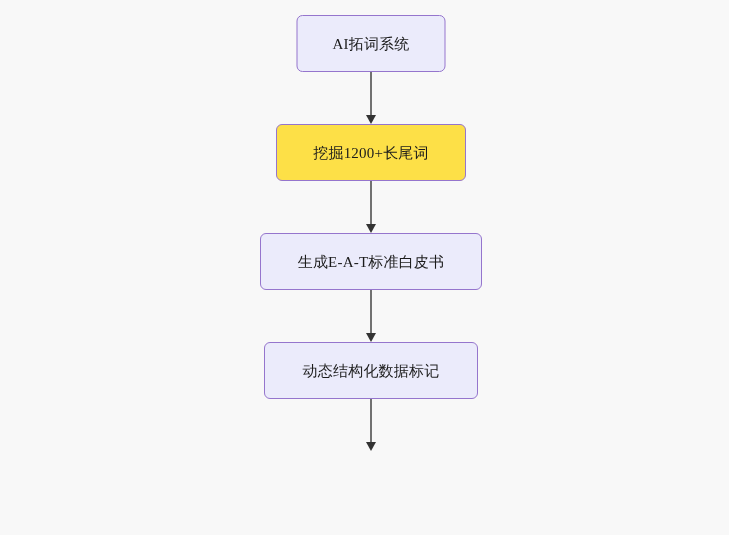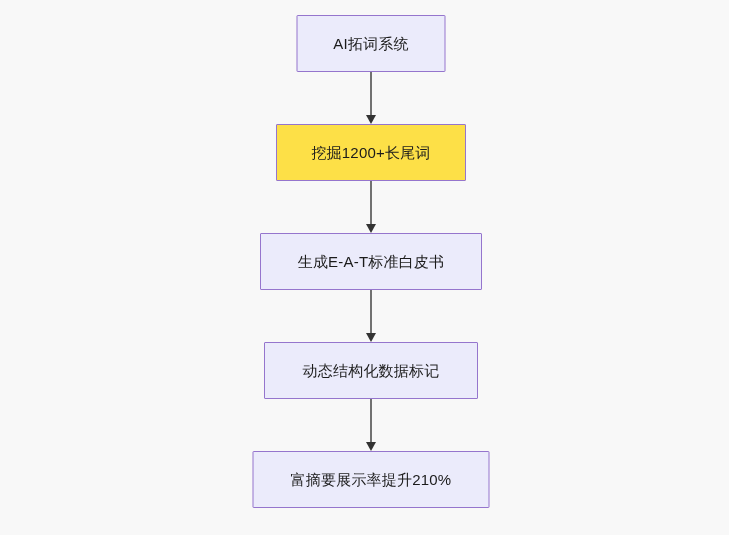--- a/index.html
+++ b/index.html
@@ -18,25 +18,26 @@
     position: relative;
     width: 729px;
     height: 535px;
   }
 
   .node {
     position: absolute;
     box-sizing: border-box;
     background: #ebebfb;
     border: 1.6px solid #9575cd;
-    border-radius: 1px;
+    border-radius: 6px;
     display: flex;
     align-items: center;
     justify-content: center;
     transform: translateX(-50%);
+    font-family: Liberation Serif, serif;
   }
 
   .node-label {
     font-size: 15px;
     line-height: 1.2;
     color: #1b1b1b;
     white-space: nowrap;
     letter-spacing: 0.2px;
   }
 
@@ -90,16 +91,13 @@
     </div>
     <div class="node" style="left: 371px; top: 124px; width: 190px; height: 57px; background: #fde047; border-color: rgb(149, 117, 205);">
       <span class="node-label" style="color: rgb(27, 27, 27);">挖掘1200+长尾词</span>
     </div>
     <div class="node" style="left: 371px; top: 233px; width: 222px; height: 57px; background: rgb(235, 235, 251); border-color: rgb(149, 117, 205);">
       <span class="node-label" style="color: rgb(27, 27, 27);">生成E-A-T标准白皮书</span>
     </div>
     <div class="node" style="left: 371px; top: 342px; width: 214px; height: 57px; background: rgb(235, 235, 251); border-color: rgb(149, 117, 205); text-align: center;">
       <span class="node-label" style="color: rgb(27, 27, 27);">动态结构化数据标记</span>
     </div>
-    <div class="node" style="left: 371px; top: 451px; width: 237px; height: 57px; background: rgb(235, 235, 251); border-color: rgb(149, 117, 205);">
-      <span class="node-label" style="color: rgb(27, 27, 27);">富摘要展示率提升210%</span>
-    </div>
   </div>
 
 </body></html>

